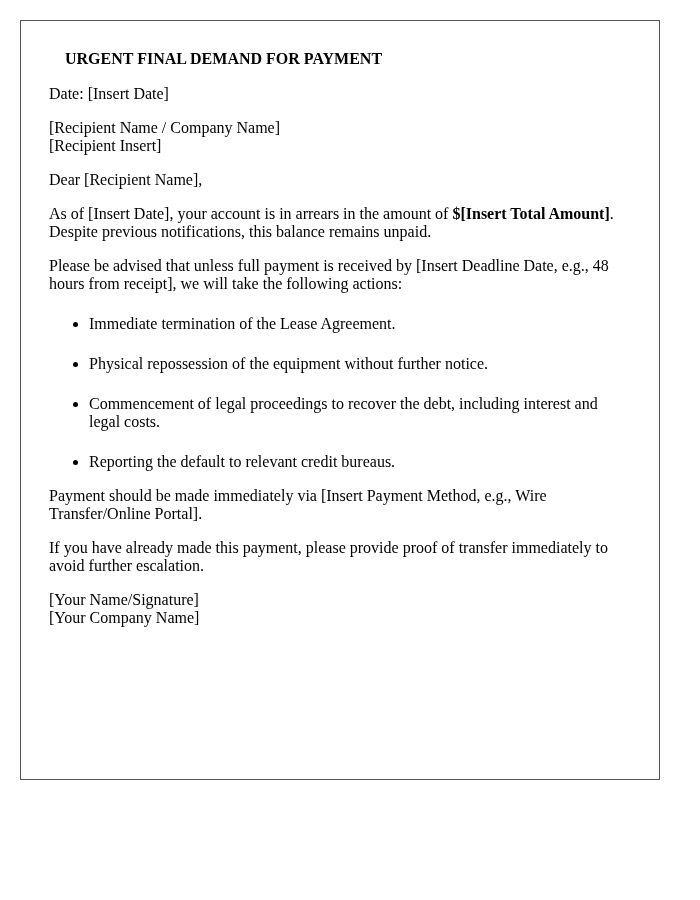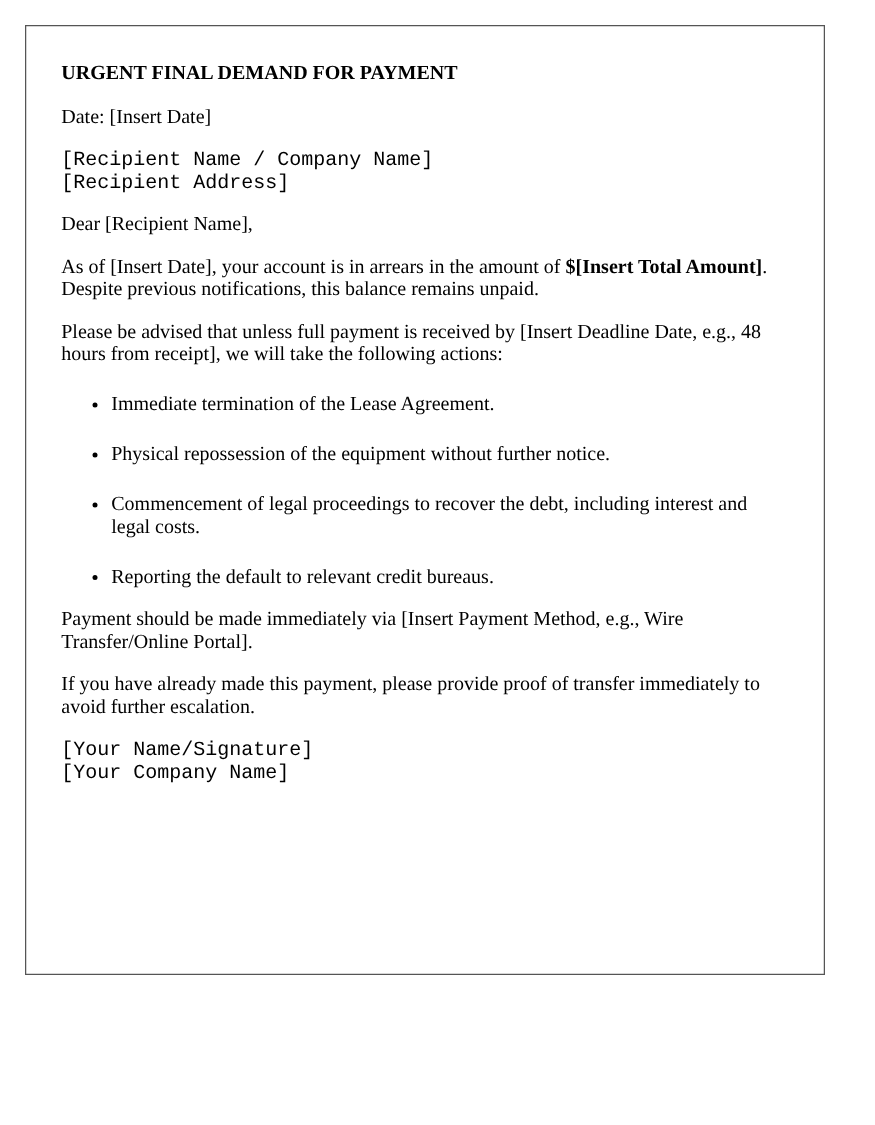--- a/index.html
+++ b/index.html
@@ -7,37 +7,37 @@
       width: 700px; height: 900px; position: relative; overflow: hidden;
       font-family: "Liberation Serif", "DejaVu Serif", serif;
       color: #000; font-size: 16px; line-height: 18px;
     }
     .letter {
       position: absolute; left: 20px; top: 20px;
       width: 640px; height: 760px;
       border: 1px solid #555; box-sizing: border-box;
       padding: 28px 28px 0 28px;
     }
-    .title { font-weight: bold; margin: 0 0 16px 0; line-height: 20px; }
+    .title { font-weight: bold; margin: 0 0 16px 16px; line-height: 20px; }
     p { margin: 0 0 16px 0; }
-    .addr div, .sig div { line-height: 18px; font-family: Liberation Mono, monospace; }
+    .addr div, .sig div { line-height: 18px; }
     ul { margin: 0 0 16px 0; padding-left: 40px; }
     li { line-height: 18px; margin-top: 22px; }
     b { font-weight: bold; }
   </style>
 </head>
 <body>
 
 <div class="letter">
   <div class="title">URGENT FINAL DEMAND FOR PAYMENT</div>
   <p>Date: [Insert Date]</p>
 
   <div class="addr" style="margin-bottom:16px;">
     <div>[Recipient Name / Company Name]</div>
-    <div>[Recipient Address]</div>
+    <div>[Recipient Insert]</div>
   </div>
 
   <p>Dear [Recipient Name],</p>
 
   <p><span>As of [Insert Date], your account is in arrears in the amount of </span><b>$[Insert Total Amount]</b><span>. Despite previous notifications, this balance remains unpaid.</span></p>
 
   <p>Please be advised that unless full payment is received by [Insert Deadline Date, e.g., 48 hours from receipt], we will take the following actions:</p>
 
   <ul>
     <li>Immediate termination of the Lease Agreement.</li>

